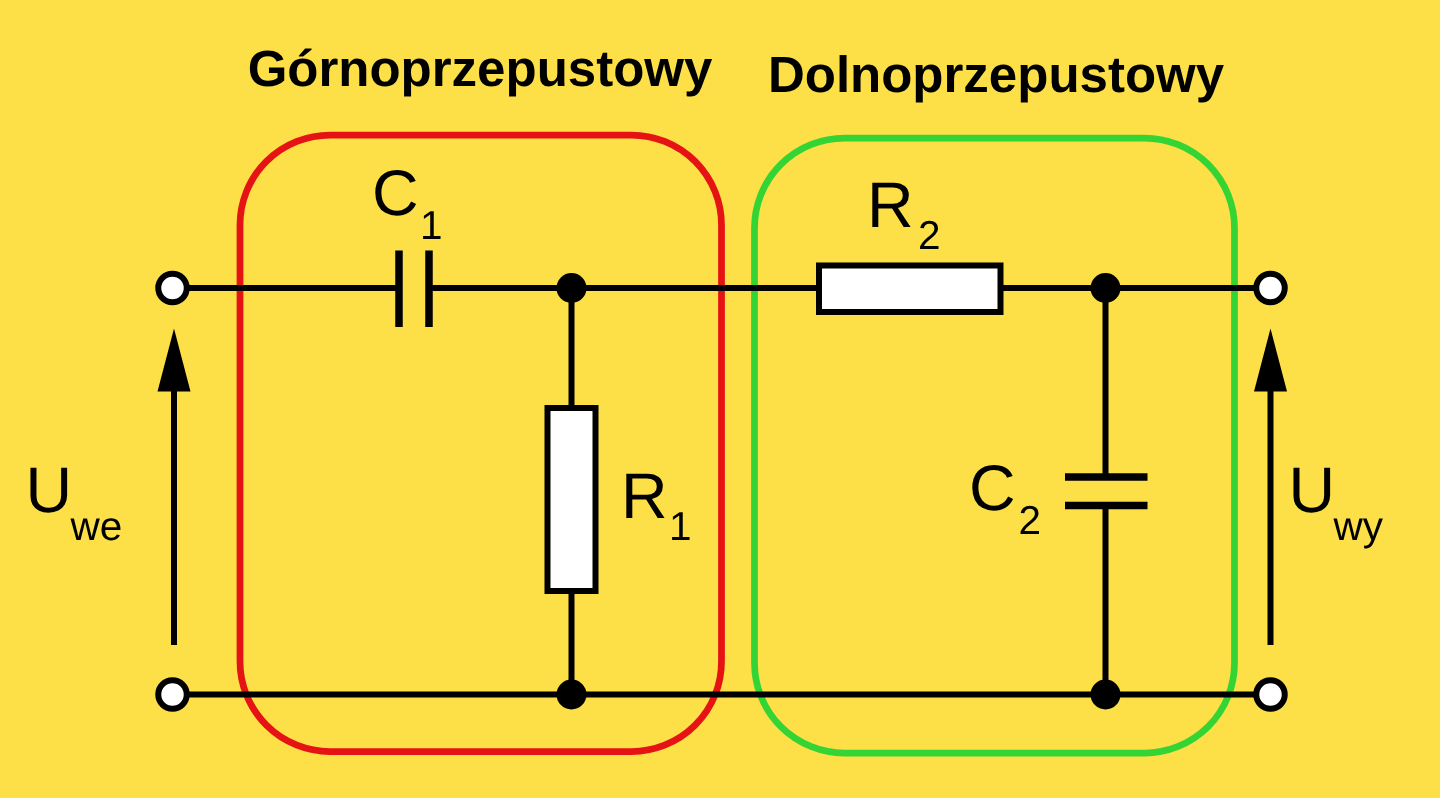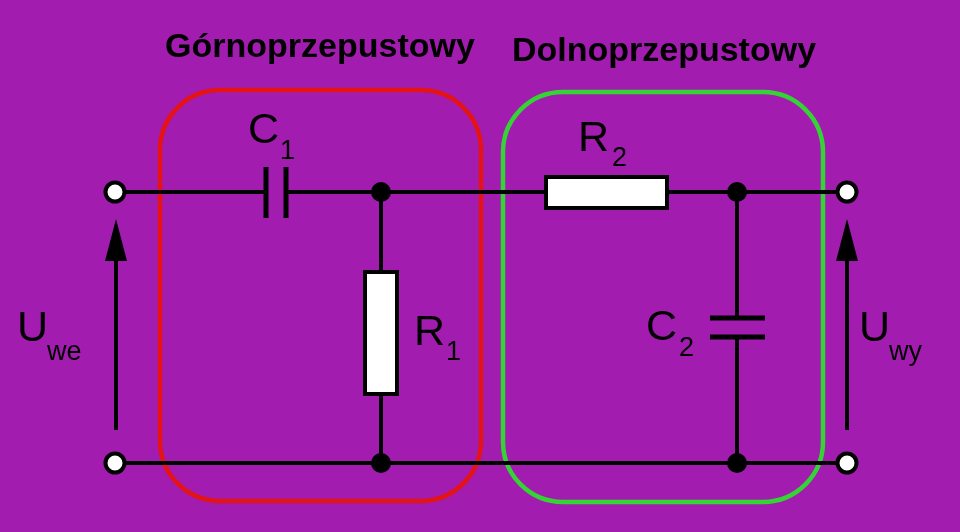--- a/index.html
+++ b/index.html
@@ -8,21 +8,21 @@
     background: #ffffff;
     width: 960px;
     height: 532px;
     overflow: hidden;
     font-family: "Liberation Sans", sans-serif;
   }
   .stage {
     position: relative;
     width: 960px;
     height: 532px;
-    background: #a21caf;
+    background: #fde047;
   }
   svg { display: block; }
   text {
     font-family: "Liberation Sans", sans-serif;
     fill: #000000;
   }
   .section-title {
     font-size: 34px;
     font-weight: bold;
     text-anchor: middle;

